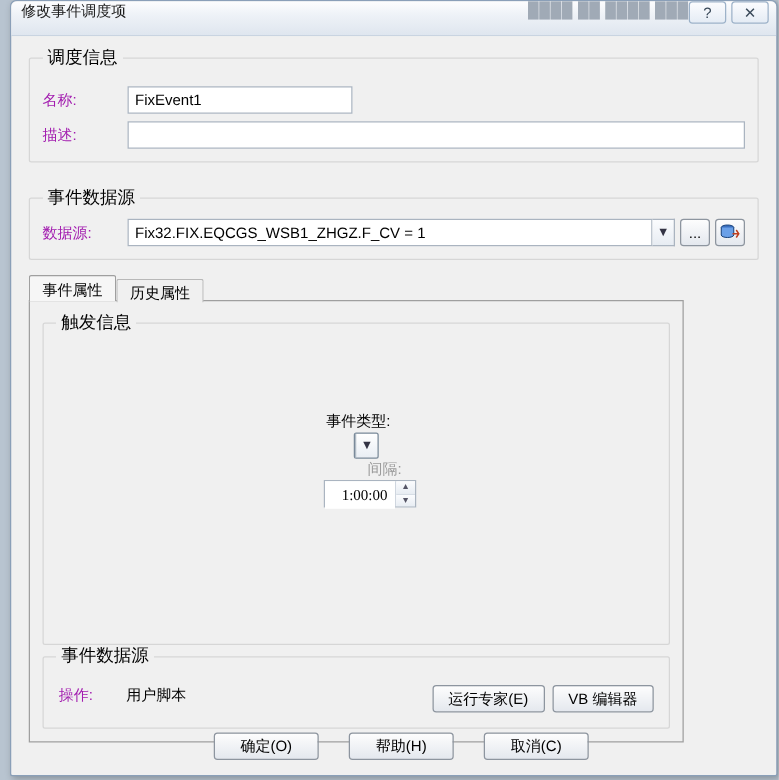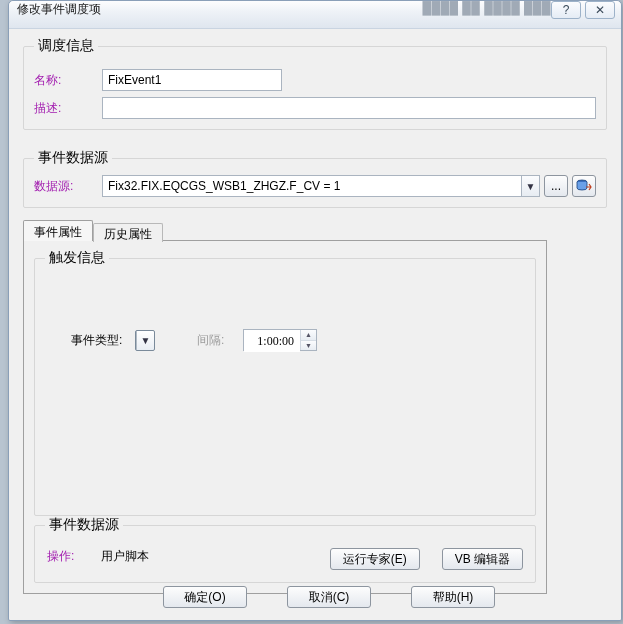--- a/index.html
+++ b/index.html
@@ -88,21 +88,21 @@
   .tabpanel {
     border: 1px solid #9f9f9f;
     background: #f0f0f0;
     height: 354px;
     margin-top: -1px;
     position: relative;
     padding: 8px 10px;
   }
   .fs-fire { }
   .fire-inner { height: 230px; position: relative; }
-  .fire-row { position:absolute; top:54px; left:26px; right:10px; display:flex; align-items:center; }
+  .fire-row { position:absolute; top:54px; left:26px; right:10px; display:flex; align-items:center;flex-direction:column; }
   .dropdown {
     display:inline-flex; align-items:center;
     height: 21px; border:1px solid #7a8a9a; background: linear-gradient(#fff,#e9eef4);
     border-radius: 2px;
   }
   .dropdown .dd-text { padding: 0 8px; width: 128px; }
   .dropdown .dd-arrow {
     width: 18px; height: 19px;
     border-left: 1px solid #b0bac4;
     display:flex; align-items:center; justify-content:center;
@@ -120,21 +120,21 @@
   .spin .sp-btns { width:16px; display:flex; flex-direction:column; border-left:1px solid #cfd6df; }
   .spin .sp-btn { flex:1; display:flex; align-items:center; justify-content:center; font-size:7px; color:#556; background:linear-gradient(#fbfcfe,#e8edf3); border-bottom:1px solid #d6dde5; cursor:default; }
   .spin .sp-btn:last-child{border-bottom:none;}
   .fs-action { position:absolute; left:10px; right:10px; bottom:10px; }
   .act-row { display:flex; padding:6px 2px 2px 2px; }
   .act-val { flex:1; }
   .btn {
     height:22px; padding:0 12px;
     border:1px solid #8d959f; border-radius:3px;
     background:linear-gradient(#fdfdfd,#e4e8ee);
-    font-family: inherit; font-size:12px; cursor:default;margin-left:16px;
+    font-family: inherit; font-size:12px; cursor:default;
   }
   .small-btn {
     width:24px; height:22px; padding:0;
     display:inline-flex; align-items:center; justify-content:center;
     border:1px solid #8d959f; border-radius:3px;
     background:linear-gradient(#fdfdfd,#e4e8ee);
     margin-left:4px; font-size:12px; cursor:default;
   }
   .dlg-btns {
     position:absolute; left:12px; right:0; bottom:6px;
@@ -241,18 +241,18 @@
             <span style="width:6px;"></span>
             <button class="btn">VB 编辑器</button>
           </div>
         </fieldset>
 
       </div>
     </div>
 
     <div class="dlg-btns">
       <button class="btn">确定(O)</button>
+      <button class="btn">帮助(H)</button>
       <button class="btn">取消(C)</button>
-      <button class="btn">帮助(H)</button>
     </div>
 
   </div>
 </div>
 
 </body></html>

